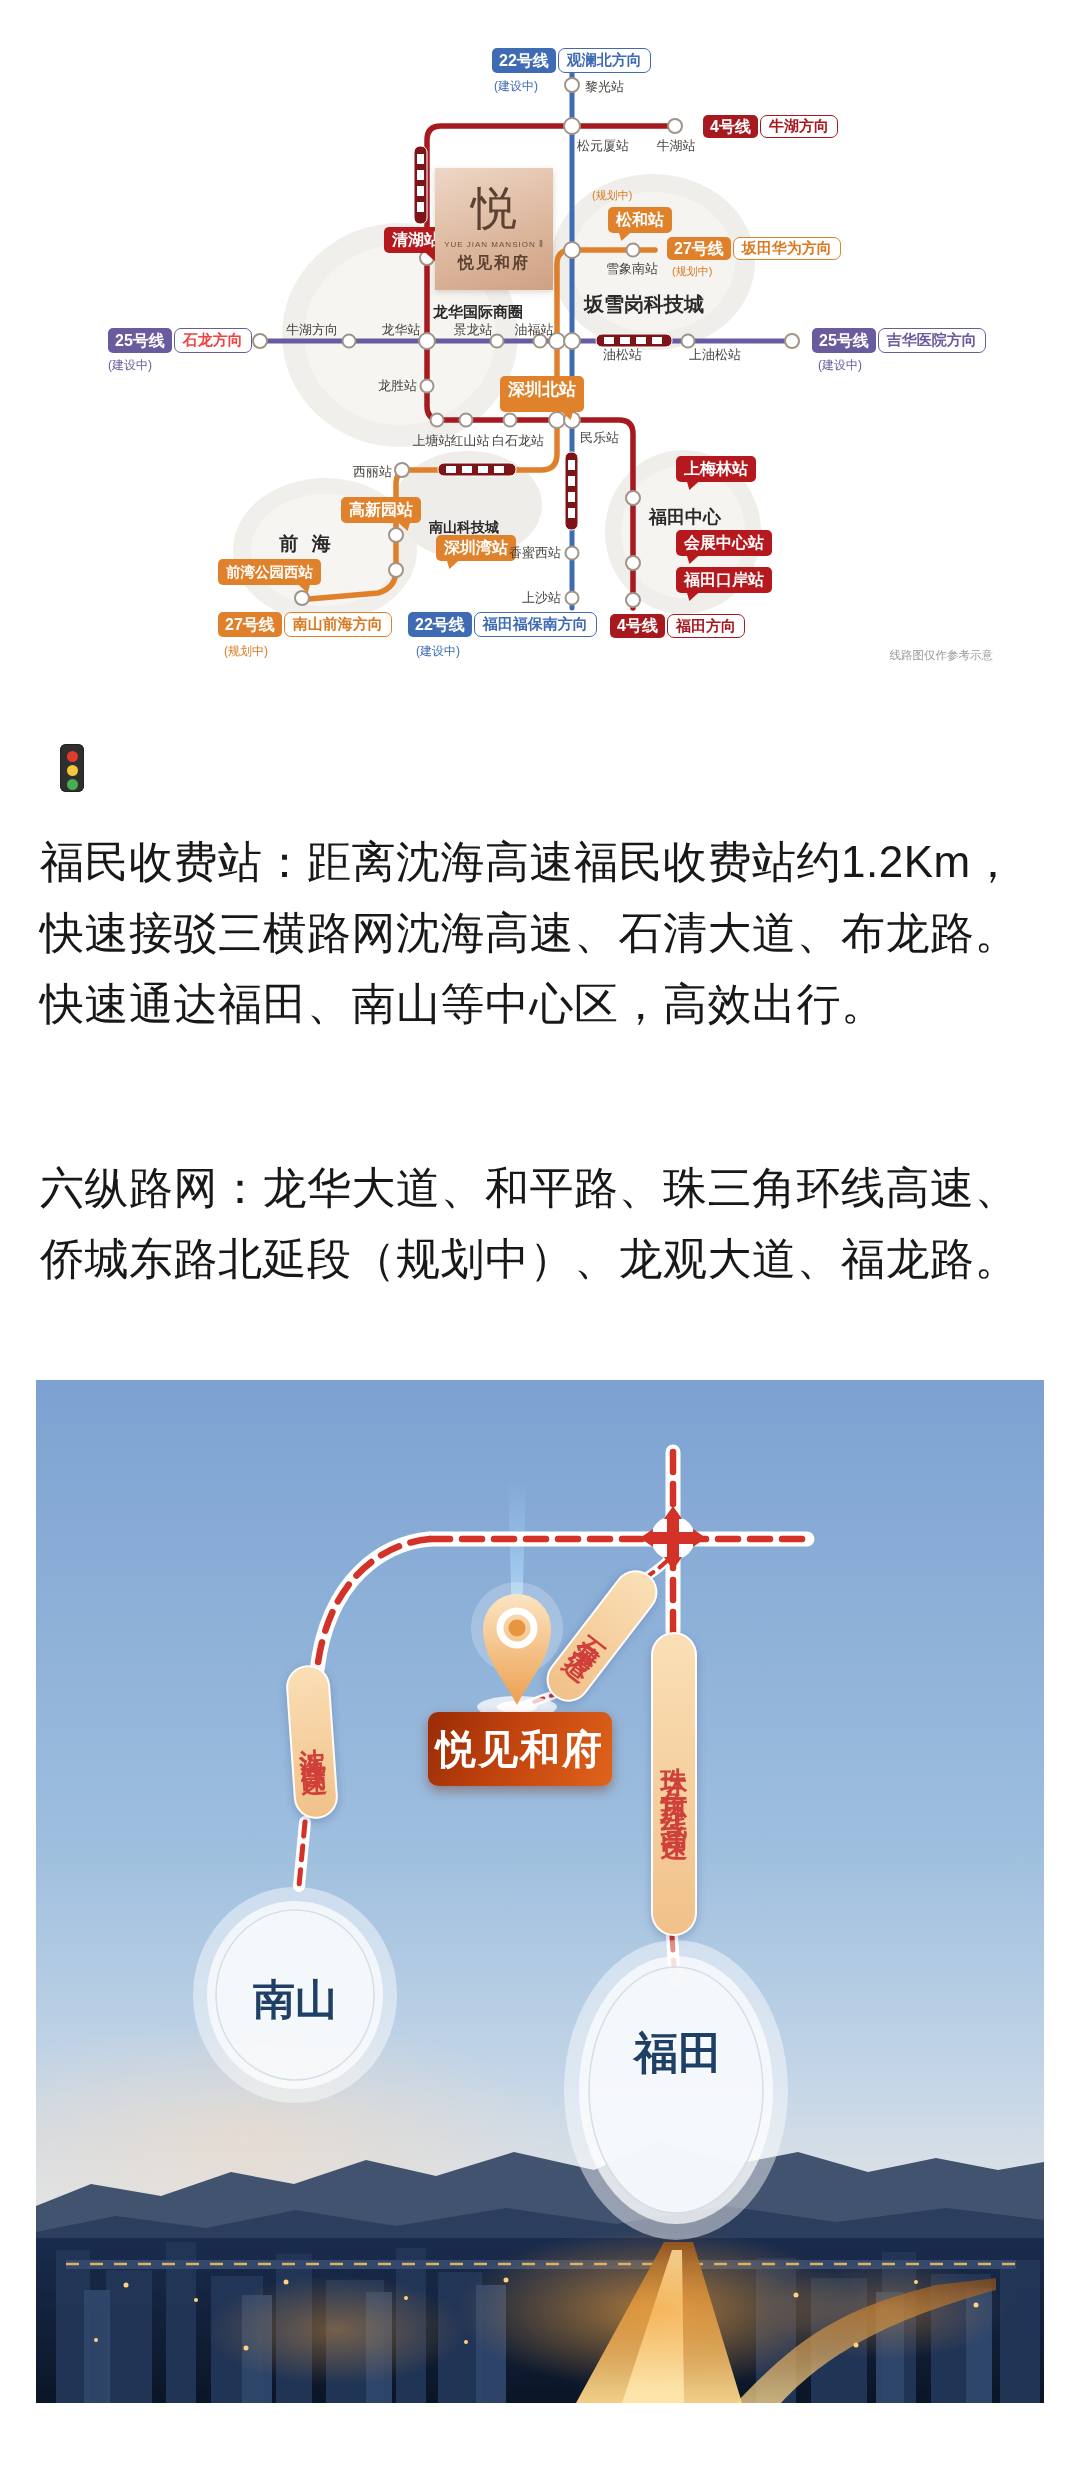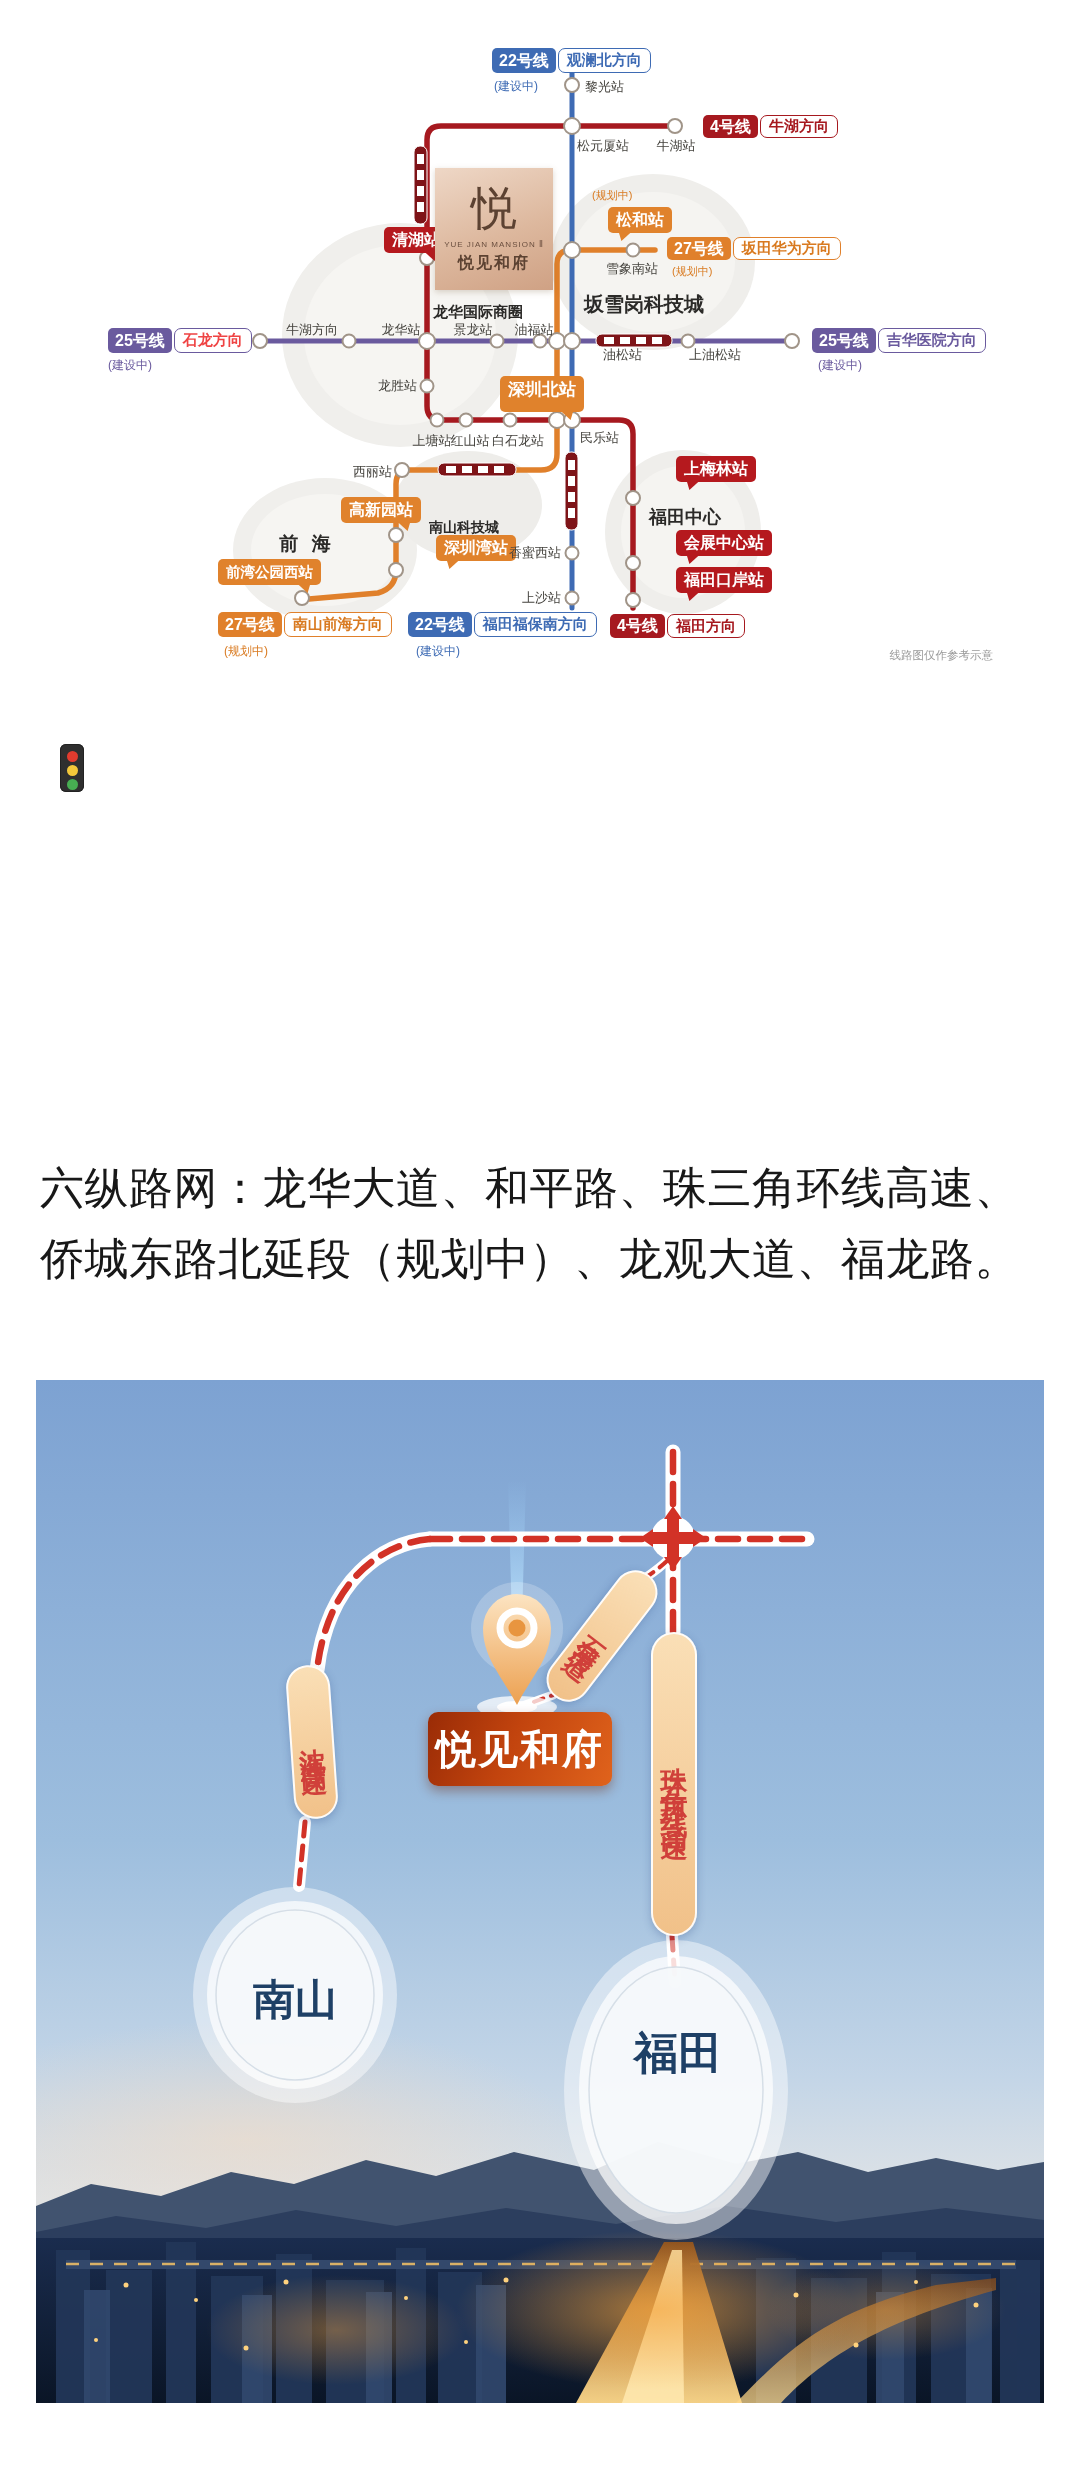--- a/index.html
+++ b/index.html
@@ -233,20 +233,21 @@
       <span class="en">YUE JIAN MANSION Ⅱ</span>
       <span class="cn">悦见和府</span>
     </div>
 
     <span class="disc">线路图仅作参考示意</span>
   </div>
 
   <span class="tl-wrap">
       <i></i>
     </span>
+  <div class="para" style="top:826px;">福民收费站：距离沈海高速福民收费站约1.2Km，快速接驳三横路网沈海高速、石清大道、布龙路。快速通达福田、南山等中心区，高效出行。</div>
   <div class="para" style="top:1152px;">六纵路网：龙华大道、和平路、珠三角环线高速、侨城东路北延段（规划中）、龙观大道、福龙路。</div>
 
   <div class="roadmap">
     <svg width="1008" height="1023" viewBox="0 0 1008 1023">
       <defs>
         <linearGradient id="sky" x1="0" y1="0" x2="0" y2="1">
           <stop offset="0" stop-color="#7da2d2"></stop>
             <stop offset="0.45" stop-color="#9dbede"></stop>
           <stop offset="0.68" stop-color="#c3d5e7"></stop>
             <stop offset="0.8" stop-color="#dfe3e6"></stop>

